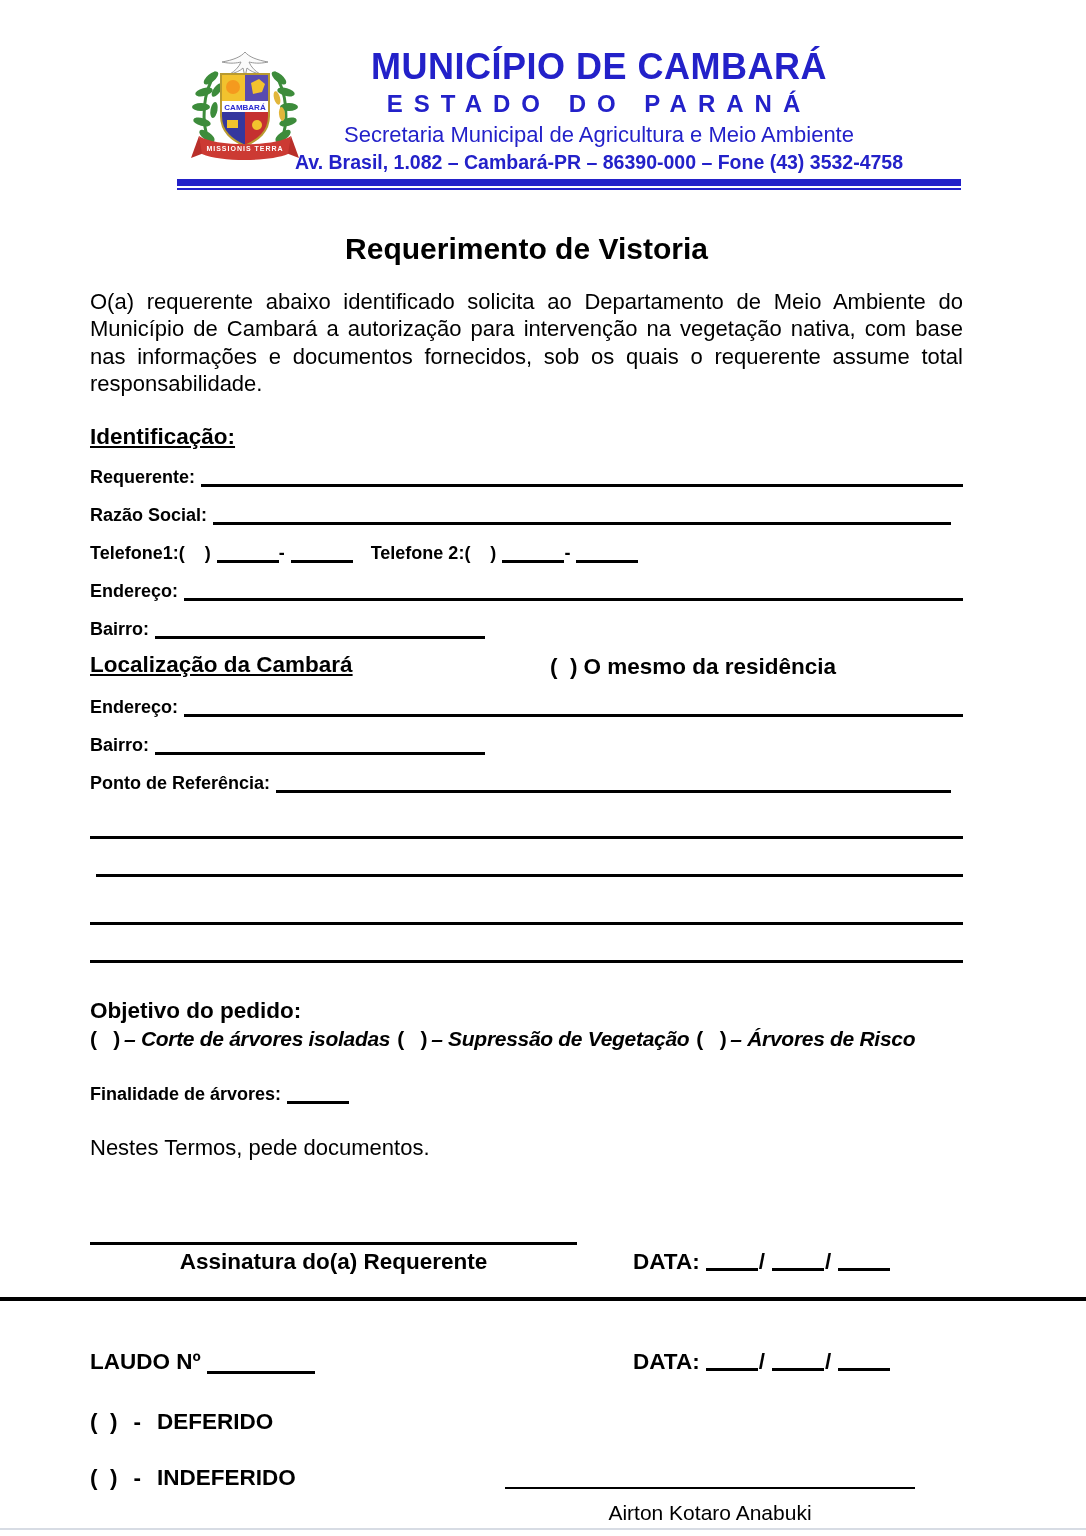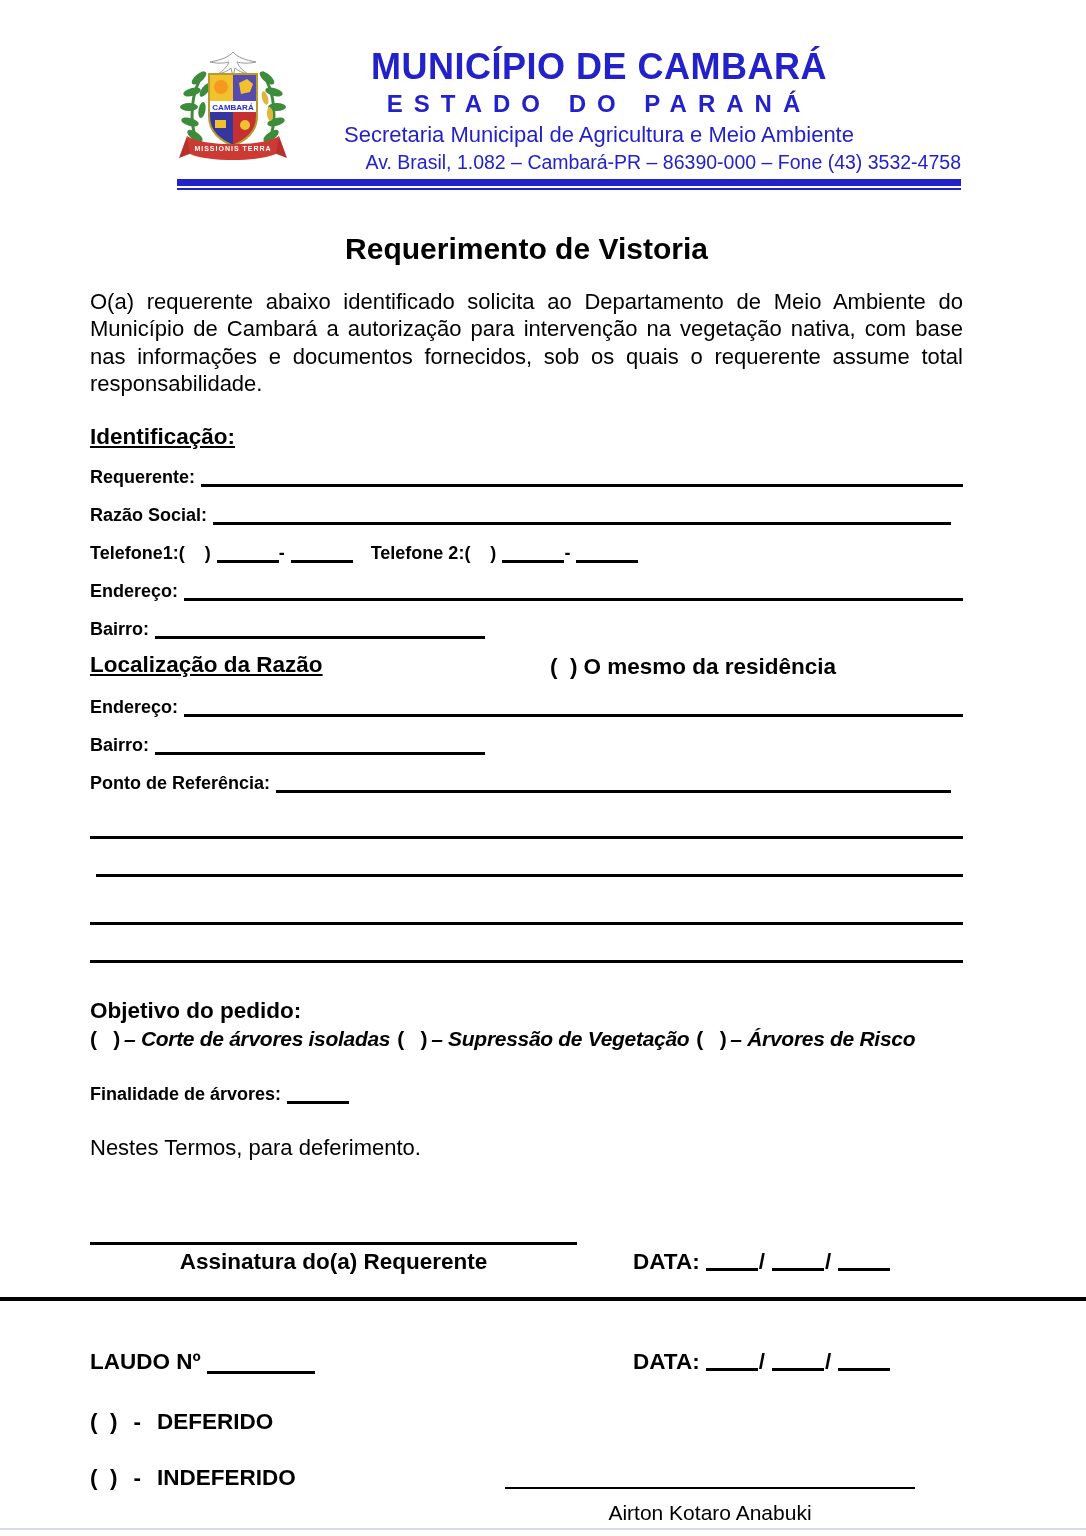--- a/index.html
+++ b/index.html
@@ -7,26 +7,26 @@
   .page {
     position: relative;
     width: 1086px; height: 1536px;
     background: #ffffff;
     font-family: "Liberation Sans", "DejaVu Sans", sans-serif;
     color: #000;
     overflow: hidden;
   }
   
   .header { position: relative; margin: 46px 0 0 177px; width: 784px; min-height: 120px; }
-  .crest { position: absolute; left: 0; top: 4px; width: 112px; height: 124px; z-index: 2; }
+  .crest { position: absolute; left: 12px; top: 4px; width: 112px; height: 124px; z-index: 2; }
   .head-text { text-align: center; color: #2321c9; padding-left: 60px; }
   .muni  { font-size: 36px; font-weight: 800; letter-spacing: .5px; }
   .state { font-size: 24px; font-weight: 600; letter-spacing: 11px; margin-top: 2px; }
   .secr  { font-size: 22px; font-weight: 400; margin-top: 4px; }
-  .addr  { font-size: 19.5px; font-weight: 400; margin-top: 3px; text-align: right; }
+  .addr  { font-size: 19.5px; font-weight: 700; margin-top: 3px; }
   .blue-rule { margin: 5px 0 0 177px; width: 784px; }
   .blue-rule .thick { height: 7px; background: #2321c9; }
   .blue-rule .thin  { height: 2px; background: #2321c9; margin-top: 2px; }
   
   .content { margin: 0 123px 0 90px; }
   .title { font-size: 30px; font-weight: bold; text-align: center; margin-top: 42px; }
   .intro { font-size: 22px; line-height: 1.24; text-align: justify; margin-top: 22px; }
   .sec-heading { font-size: 22.5px; font-weight: bold; text-decoration: underline; margin-top: 27px; }
   .row { display: flex; align-items: flex-end; margin-top: 10px; min-height: 28px;
          font-size: 18px; font-weight: bold; }
@@ -175,21 +175,21 @@
       <span class="lbl">Endereço:</span>
       <span class="fill"></span>
     </div>
 
     <div class="row">
       <span class="lbl">Bairro:</span>
       <span class="fill nflex w330"></span>
     </div>
 
     <div class="loc-row">
-      <span class="sec-heading" style="margin-top:0; display:inline-block;">Localização da Razão</span>
+      <span class="sec-heading" style="margin-top:0; display:inline-block;">Localização da Cambará</span>
       <span class="same-opt">
         <span class="pre">(  )</span>
         <span class="lbl">O mesmo da residência</span>
       </span>
     </div>
 
     <div class="row">
       <span class="lbl">Endereço:</span>
       <span class="fill"></span>
     </div>
@@ -227,21 +227,21 @@
       <span class="opt-label">– Supressão de Vegetação</span>
       <span class="pre">(   )</span>
       <span class="opt-label">– Árvores de Risco</span>
     </div>
 
     <div class="row qty-row">
       <span class="lbl">Finalidade de árvores:</span>
       <span class="fill nflex w62"></span>
     </div>
 
-    <p class="closing">Nestes Termos, para deferimento.</p>
+    <p class="closing">Nestes Termos, pede documentos.</p>
 
     <div class="sig-row">
       <div class="sig-left">
         <div class="sig-line"></div>
         <div class="sig-label">Assinatura do(a) Requerente</div>
       </div>
       <div class="date-field ml56">
         <span class="lbl">DATA:</span>
         <span class="fill nflex w52"></span>
         <span class="lbl slash">/</span>

